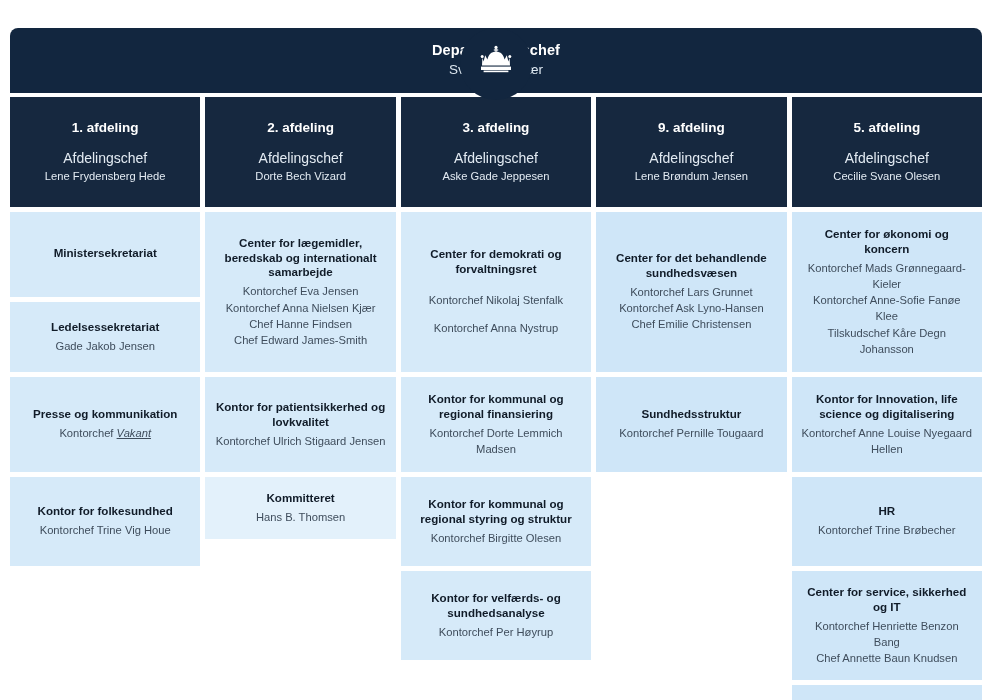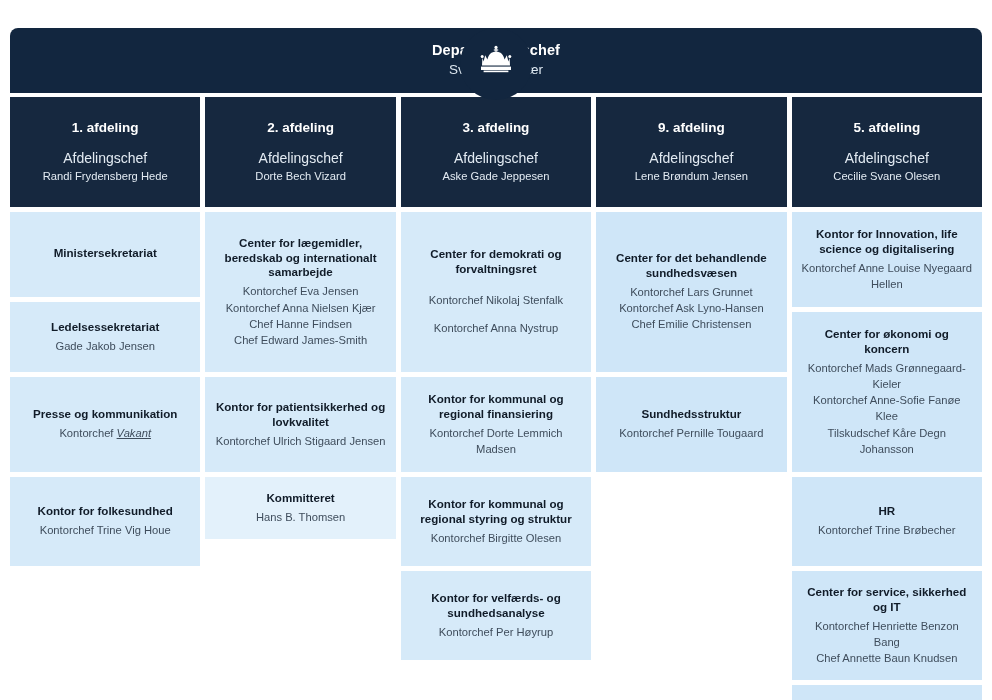--- a/index.html
+++ b/index.html
@@ -164,21 +164,21 @@
   <div class="top-banner">
     <div class="top-title">Departementschef</div>
     <div class="top-sub">Svend Særkjær</div>
   </div>
 
   <div class="columns">
       <div class="column">
         <div class="dept-card">
           <div class="dept-title">1. afdeling</div>
           <div class="dept-role">Afdelingschef</div>
-          <div class="dept-person">Randi Frydensberg Hede</div>
+          <div class="dept-person">Lene Frydensberg Hede</div>
         </div>
         <div class="unit" style="min-height: 85px;">
           <div class="unit-name">Ministersekretariat</div>
         </div>
         <div class="unit" style="min-height: 70px;">
           <div class="unit-name">Ledelsessekretariat</div>
           <div class="unit-person">Gade Jakob Jensen</div>
         </div>
         <div class="unit" style="min-height: 95px;">
           <div class="unit-name">Presse og kommunikation</div>
@@ -251,30 +251,30 @@
           <div class="unit-name">Sundhedsstruktur</div>
           <div class="unit-person">Kontorchef Pernille Tougaard</div>
         </div>
       </div>
       <div class="column">
         <div class="dept-card">
           <div class="dept-title">5. afdeling</div>
           <div class="dept-role">Afdelingschef</div>
           <div class="dept-person">Cecilie Svane Olesen</div>
         </div>
-        <div class="unit tint-strong" style="min-height: 95px;">
-          <div class="unit-name">Kontor for Innovation, life science og digitalisering</div>
-          <div class="unit-person">Kontorchef Anne Louise Nyegaard Hellen</div>
-        </div>
         <div class="unit tint-strong" style="min-height: 160px;">
           <div class="unit-name">Center for økonomi og koncern</div>
           <div class="unit-person">Kontorchef Mads Grønnegaard-Kieler</div>
           <div class="unit-person">Kontorchef Anne-Sofie Fanøe Klee</div>
           <div class="unit-person">Tilskudschef Kåre Degn Johansson</div>
         </div>
+        <div class="unit tint-strong" style="min-height: 95px;">
+          <div class="unit-name">Kontor for Innovation, life science og digitalisering</div>
+          <div class="unit-person">Kontorchef Anne Louise Nyegaard Hellen</div>
+        </div>
         <div class="unit tint-strong" style="min-height: 89px;">
           <div class="unit-name">HR</div>
           <div class="unit-person">Kontorchef Trine Brøbecher</div>
         </div>
         <div class="unit tint-strong" style="min-height: 89px;">
           <div class="unit-name">Center for service, sikkerhed og IT</div>
           <div class="unit-person">Kontorchef Henriette Benzon Bang</div>
           <div class="unit-person">Chef Annette Baun Knudsen</div>
         </div>
         <div class="unit tint-strong" style="min-height: 52px;">

